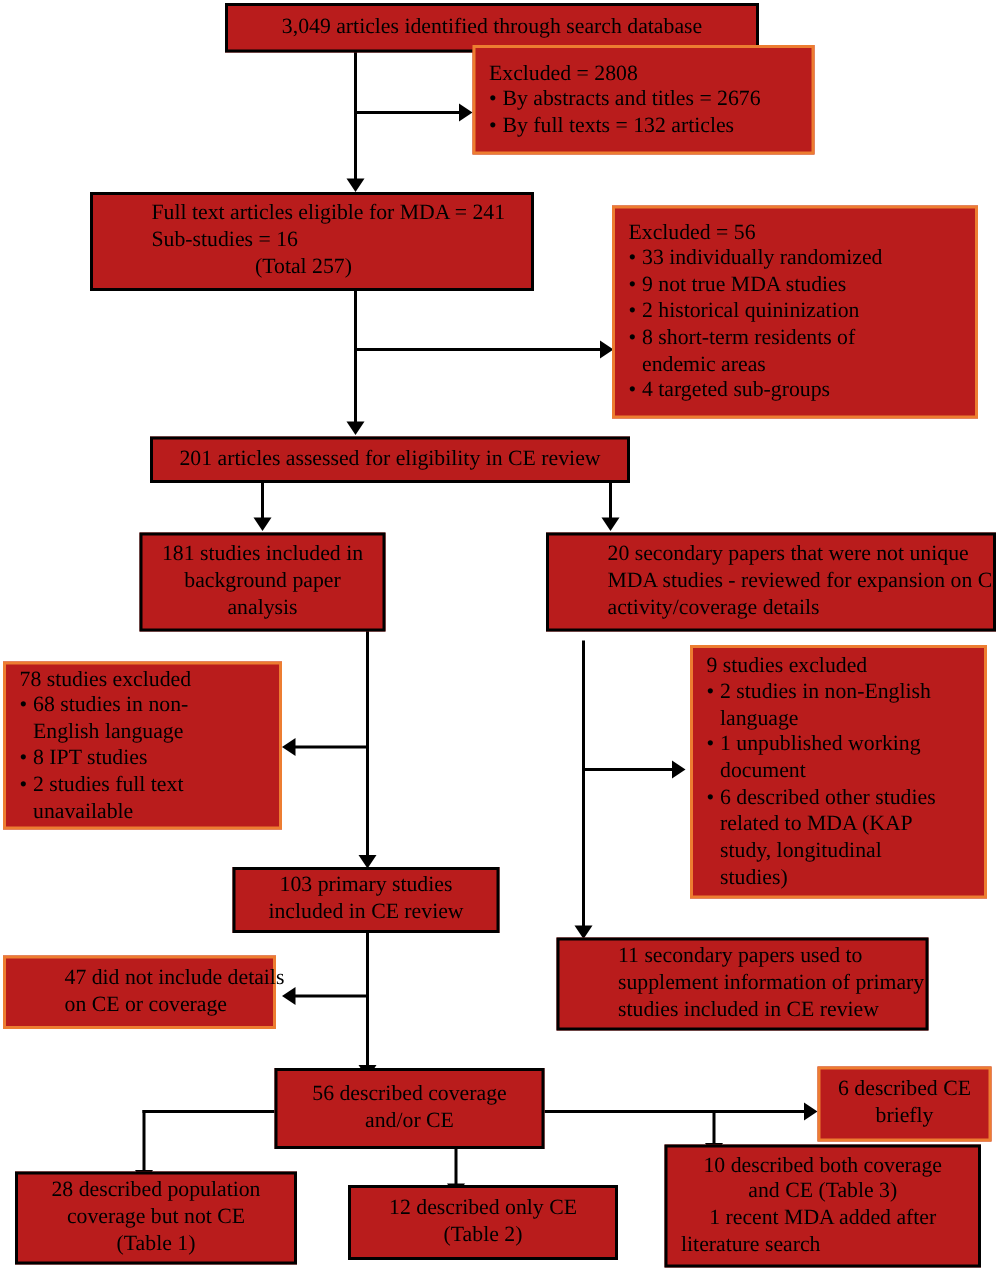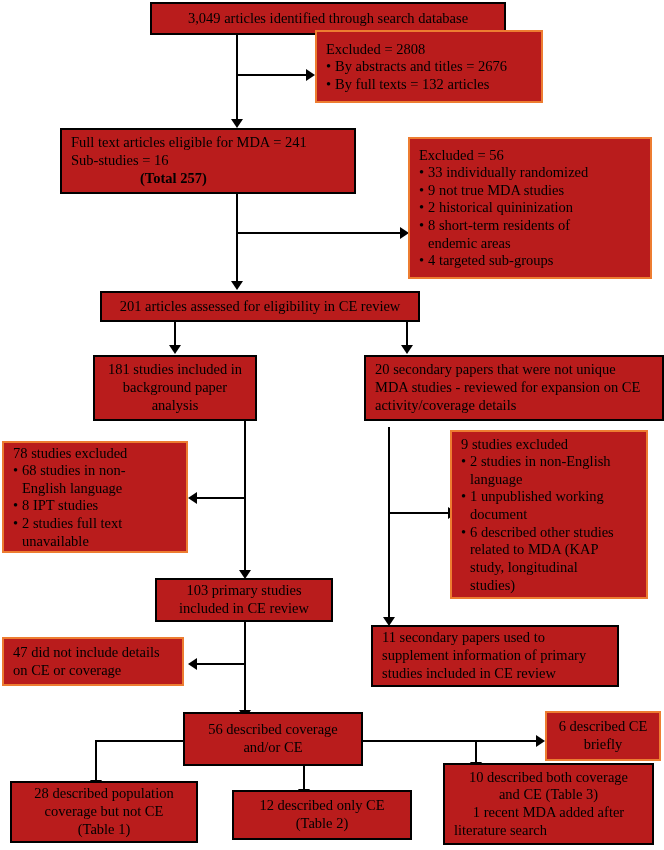--- a/index.html
+++ b/index.html
@@ -28,22 +28,22 @@
   }
   .box.orange { border-color: #ED7D31; }
   .box.center { align-items: center; text-align: center; }
   .box.left { align-items: flex-start; text-align: left; }
   .line-txt {
     font-size: 14.5px;
     line-height: 1.22;
     white-space: pre;
     padding: 0 6px;
   }
-  .box.left .line-txt { padding-left: 9px; padding-right: 4px; }
-  .bold { font-weight: bold; }
+  .box.left .line-txt { padding-left: 9px; padding-right: 4px; margin-left: 30px; }
+  .bold { font-weight: normal; }
   .bullet-list {
     padding: 0 5px 0 9px;
     margin: 0;
   }
   .bullet-row {
     font-size: 14.5px;
     line-height: 1.22;
     display: flex;
     white-space: pre;
   }
@@ -191,21 +191,21 @@
     <div class="hdr">78 studies excluded</div>
     <div class="bullet-list">
       <div class="bullet-row"><span class="bullet-mark">•</span><span class="bullet-body">68 studies in non-
 English language</span></div>
       <div class="bullet-row"><span class="bullet-mark">•</span><span class="bullet-body">8 IPT studies</span></div>
       <div class="bullet-row"><span class="bullet-mark">•</span><span class="bullet-body">2 studies full text
 unavailable</span></div>
     </div>
   </div>
 
-  <div class="box orange left" style="left:450px; top:430px; width:198px; height:169px;">
+  <div class="box orange left" style="left:460px; top:430px; width:198px; height:169px;">
     <div class="hdr">9 studies excluded</div>
     <div class="bullet-list">
       <div class="bullet-row"><span class="bullet-mark">•</span><span class="bullet-body">2 studies in non-English
 language</span></div>
       <div class="bullet-row"><span class="bullet-mark">•</span><span class="bullet-body">1 unpublished working
 document</span></div>
       <div class="bullet-row"><span class="bullet-mark">•</span><span class="bullet-body">6 described other studies
 related to MDA (KAP
 study, longitudinal
 studies)</span></div>

